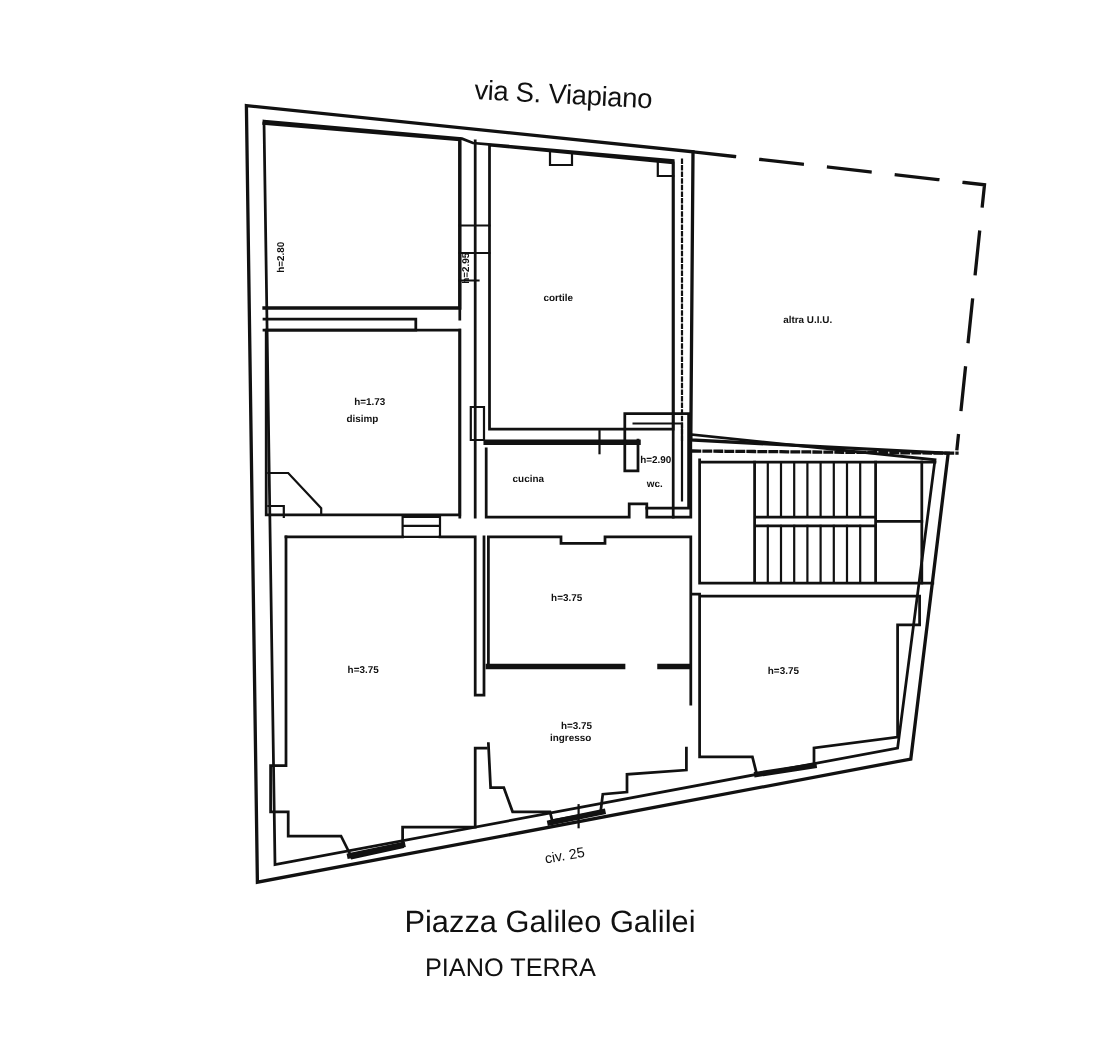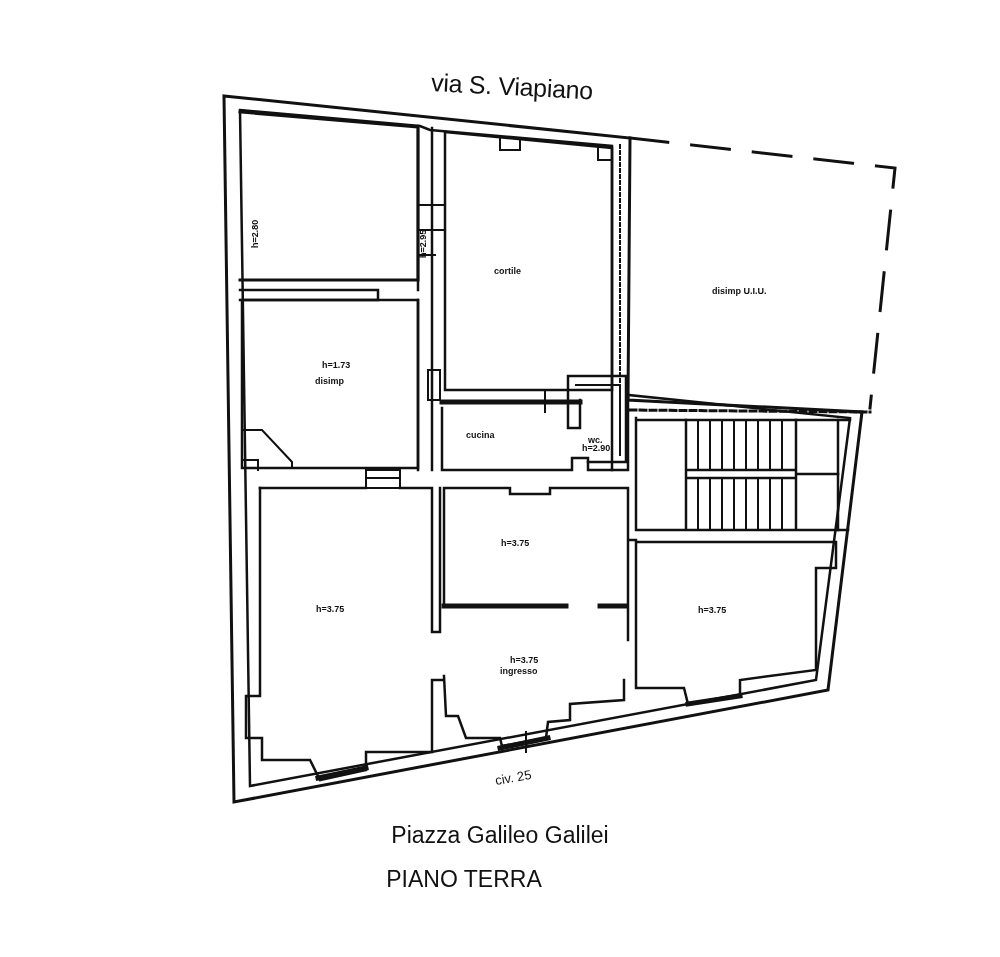--- a/index.html
+++ b/index.html
@@ -1,19 +1,19 @@
 <!DOCTYPE html>
 <html><head>
 <meta charset="utf-8">
 <style>
   html, body { margin: 0; padding: 0; background: #ffffff; }
   body { width: 1000px; height: 957px; position: relative; overflow: hidden; font-family: "Liberation Sans", sans-serif; }
   #plan { position: absolute; left: 0; top: 0; width: 1000px; height: 957px; }
   .title-street { position: absolute; left: 432px; top: 68px; font-size: 25px; color: #111; transform: rotate(3deg); transform-origin: left top; letter-spacing: -0.3px; }
-  .title-piazza { position: absolute; left: 0; width: 1000px; top: 822px; text-align: center; font-size: 23px; color: #111; padding-left: 0px; }
+  .title-piazza { position: absolute; left: 0; width: 1000px; top: 822px; text-align: center; font-size: 28px; color: #111; padding-left: 0px; }
   .title-piazza span, .title-floor span { display: inline-block; margin-left: 0; }
   .title-floor { position: absolute; left: 0; width: 928px; top: 866px; text-align: center; font-size: 23px; color: #111; }
   .lbl { position: absolute; font-size: 9px; font-weight: bold; color: #111; white-space: nowrap; }
   .lbl.v { transform: rotate(-90deg); transform-origin: left top; }
   .civ { position: absolute; left: 495px; top: 770px; font-size: 13px; color: #111; transform: rotate(-10deg); }
 </style>
 </head>
 <body>
 
 <svg id="plan" viewBox="0 0 1000 957" xmlns="http://www.w3.org/2000/svg">
@@ -73,25 +73,25 @@
       <path d="M838 420 L838 530" stroke-width="2.5"></path>
     </g>
   </g>
 </svg>
 
 <div class="title-street">via S. Viapiano</div>
 
 <div class="lbl v" style="left:250px; top:248px;">h=2.80</div>
 <div class="lbl v" style="left:418px; top:258px;">h=2.95</div>
 <div class="lbl" style="left:494px; top:241px;margin-top:25px;">cortile</div>
-<div class="lbl" style="left:712px; top:286px;">disimp U.I.U.</div>
+<div class="lbl" style="left:712px; top:286px;">altra U.I.U.</div>
 <div class="lbl" style="left:322px; top:360px;">h=1.73</div>
 <div class="lbl" style="left:315px; top:376px;">disimp</div>
 <div class="lbl" style="left:466px; top:430px;">cucina</div>
-<div class="lbl" style="left:582px; top:413px;margin-top:30px;">h=2.90</div>
+<div class="lbl" style="left:582px; top:413px;">h=2.90</div>
 <div class="lbl" style="left:588px; top:435px;">wc.</div>
 <div class="lbl" style="left:316px; top:604px;">h=3.75</div>
 <div class="lbl" style="left:501px; top:538px;">h=3.75</div>
 <div class="lbl" style="left:510px; top:655px;">h=3.75</div>
 <div class="lbl" style="left:500px; top:666px;">ingresso</div>
 <div class="lbl" style="left:698px; top:605px;">h=3.75</div>
 
 <div class="civ">civ. 25</div>
 
 <div class="title-piazza"><span>Piazza Galileo Galilei</span></div>

